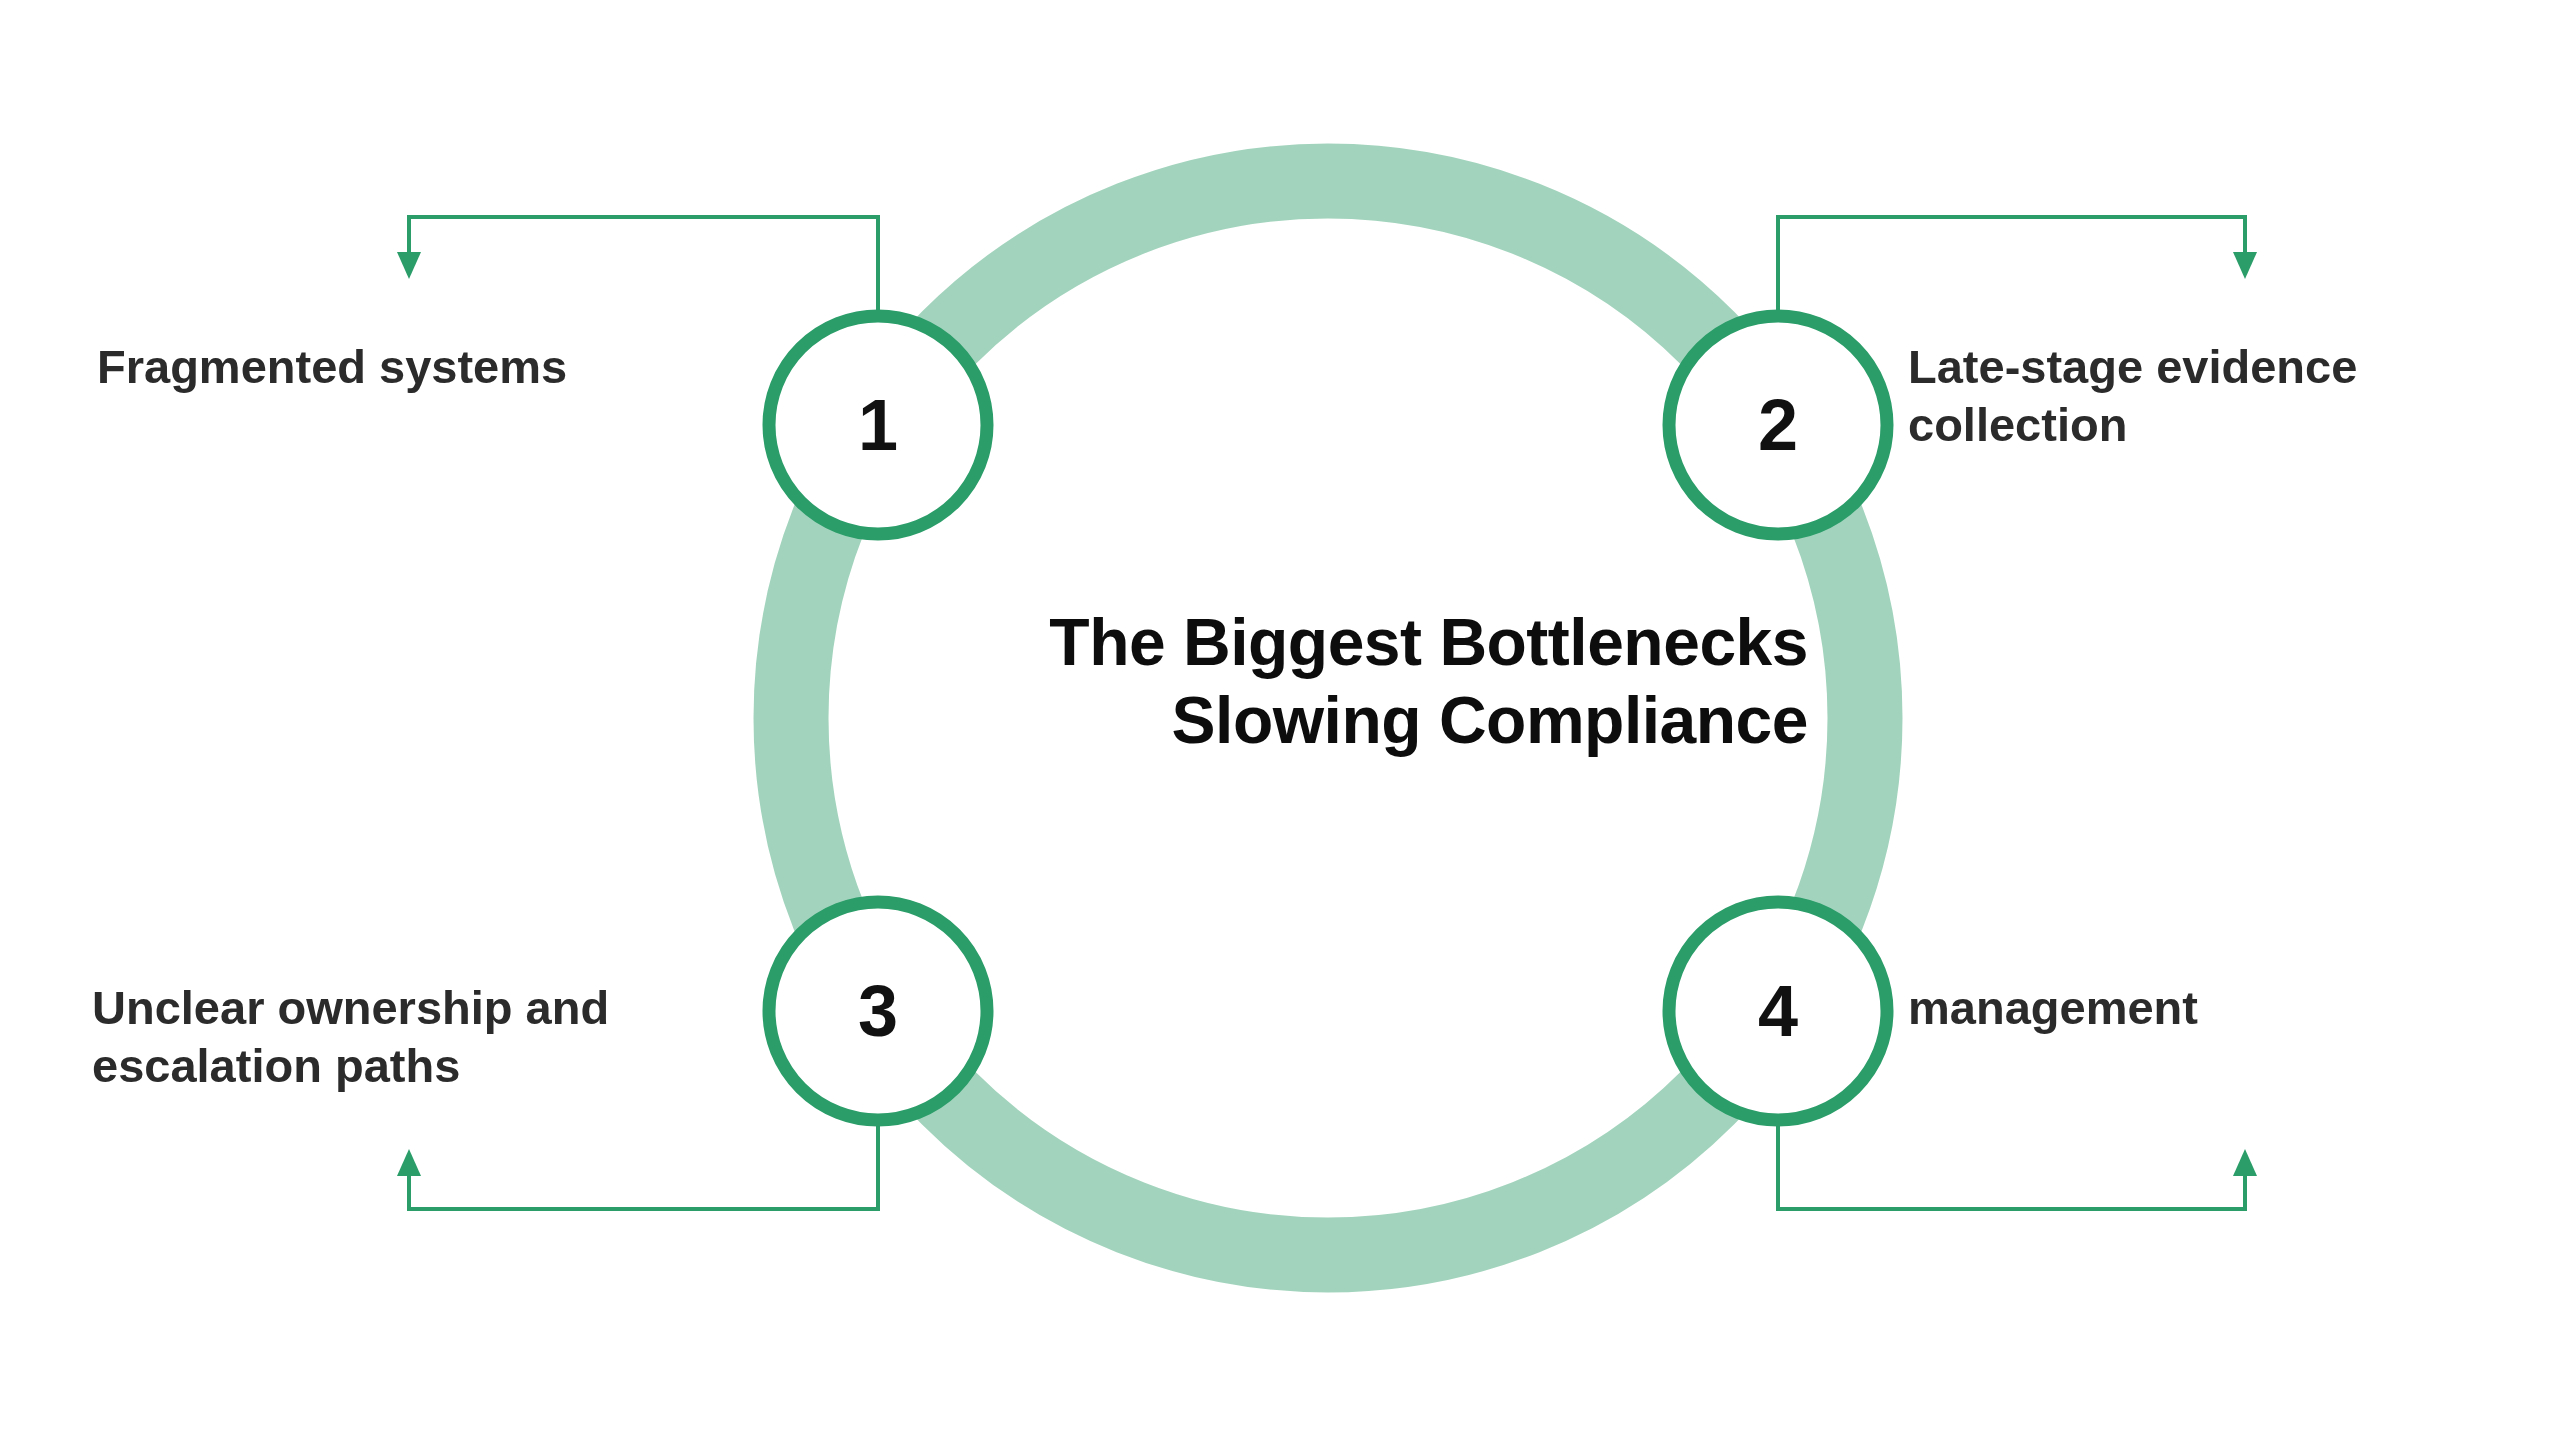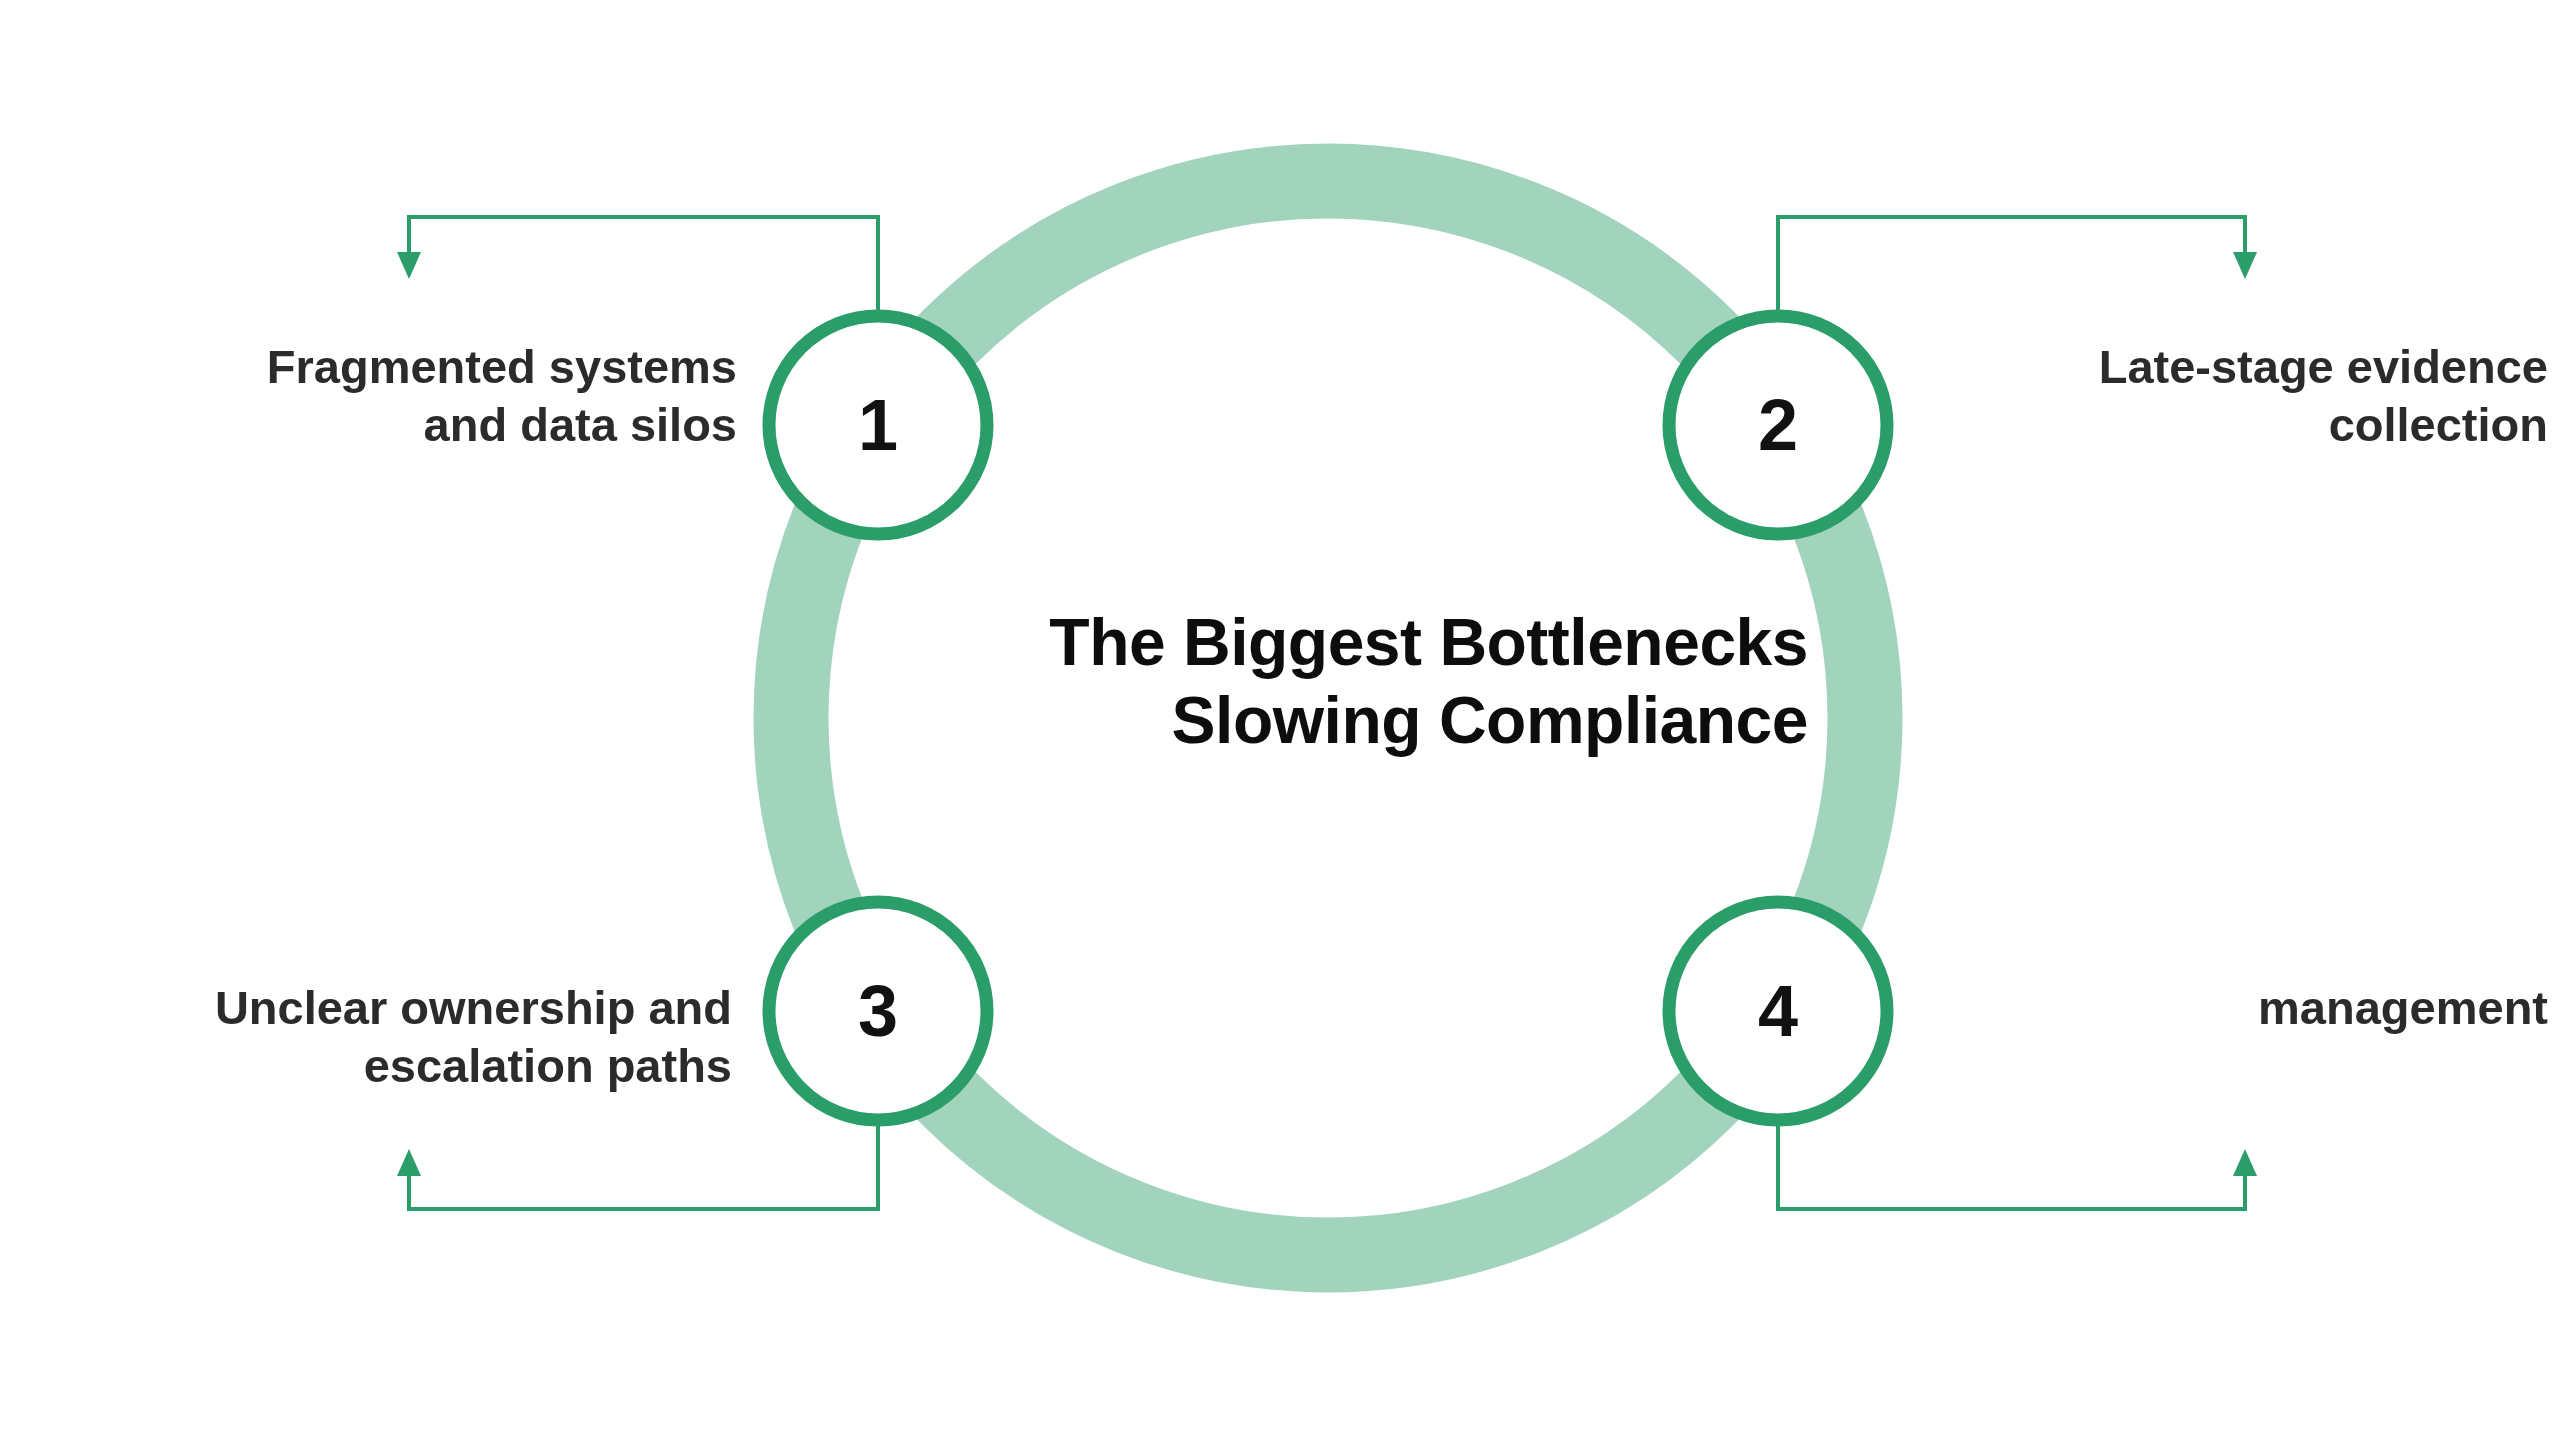--- a/index.html
+++ b/index.html
@@ -69,21 +69,21 @@
     text-align:right;
     font-size:66px;
     line-height:78px;
     font-weight:bold;
     letter-spacing:-0.5px;
     color:var(--title-text);
   }
   .label{
     position:absolute;
     width:640px;
-    text-align:right;
+    text-align:left;
     font-size:47px;
     line-height:58px;
     font-weight:bold;
     color:var(--label-text);
   }
   .label.l1{left:97px;top:338px;}
   .label.l2{left:1908px;top:338px;}
   .label.l3{left:92px;top:979px;}
   .label.l4{left:1908px;top:979px;}
 </style>
@@ -127,21 +127,20 @@
     <div>Slowing Compliance</div>
   </div>
 
   <div class="num n1">1</div>
   <div class="num n2">2</div>
   <div class="num n3">3</div>
   <div class="num n4">4</div>
 
   <div class="label l1">
     <div>Fragmented systems</div>
-    <div>and data silos</div>
   </div>
   <div class="label l3">
     <div>Unclear ownership and</div>
     <div>escalation paths</div>
   </div>
   <div class="label l2">
     <div>Late-stage evidence</div>
     <div>collection</div>
   </div>
   <div class="label l4">

